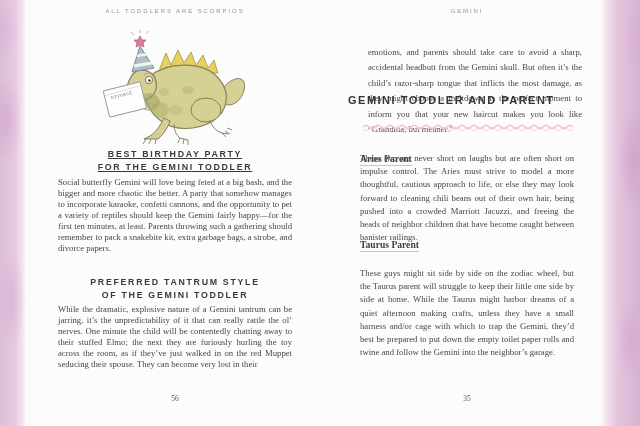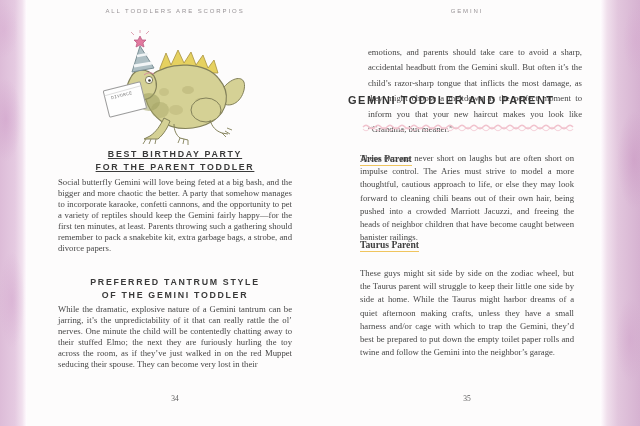--- a/index.html
+++ b/index.html
@@ -133,33 +133,33 @@
     <g transform="rotate(-14 33 70)">
       <rect x="14" y="56" width="38" height="27" rx="1" fill="#fefefe" stroke="#9b9b9b" stroke-width="1"></rect>
       <path d="M14 61 L52 60" stroke="#cccccc" stroke-width="0.6"></path>
       <text x="20" y="66" font-size="4.5" letter-spacing="0.4" fill="#7d7d7d" font-family="Liberation Mono, monospace">DIVORCE</text>
     </g>
   </svg>
 </div>
 
 <div class="display-heading dh-1">
   <span style="display:block">BEST BIRTHDAY PARTY</span>
-  <span style="display:block">FOR THE PARENT TODDLER</span>
+  <span style="display:block">FOR THE GEMINI TODDLER</span>
 </div>
 
 <p class="bodytext lp p-left-1" style="margin:0">Social butterfly Gemini will love being feted at a big bash, and the bigger and more chaotic the better. A party that somehow manages to incorporate karaoke, confetti cannons, and the opportunity to pet a variety of reptiles should keep the Gemini fairly happy—for the first ten minutes, at least. Parents throwing such a gathering should remember to pack a snakebite kit, extra garbage bags, a strobe, and divorce papers.</p>
 
 <div class="display-heading dh-2">
   <span style="display:block">PREFERRED TANTRUM STYLE</span>
   <span style="display:block">OF THE GEMINI TODDLER</span>
 </div>
 
 <p class="bodytext lp p-left-2" style="margin:0">While the dramatic, explosive nature of a Gemini tantrum can be jarring, it’s the unpredictability of it that can really rattle the ol’ nerves. One minute the child will be contentedly chatting away to their stuffed Elmo; the next they are furiously hurling the toy across the room, as if they’ve just walked in on the red Muppet seducing their spouse. They can become very lost in their</p>
 
-<div class="pagenum pn-left">34</div>
+<div class="pagenum pn-left">56</div>
 
 <div class="running run-right">GEMINI</div>
 
 <p class="bodytext rp p-right-intro" style="margin:8px">emotions, and parents should take care to avoid a sharp, accidental headbutt from the Gemini skull. But often it’s the child’s razor-sharp tongue that inflicts the most damage, as they might choose a meltdown as the perfect moment to inform you that your new haircut makes you look like “Grandma, but meaner.”</p>
 
 <div class="section-heading">GEMINI TODDLER AND PARENT</div>
 
 <svg class="wavy" width="212" height="10" viewBox="0 0 212 10">
   <path d="M1 5 q3 -3.5 6 0 t6 0 t6 0 t6 0 t6 0 t6 0 t6 0 t6 0 t6 0 t6 0 t6 0 t6 0 t6 0 t6 0 t6 0 t6 0 t6 0 t6 0 t6 0 t6 0 t6 0 t6 0 t6 0 t6 0 t6 0 t6 0 t6 0 t6 0 t6 0 t6 0 t6 0 t6 0 t6 0 t6 0 t6 0" fill="none" stroke="#f1c3ce" stroke-width="1.4"></path>
   <path d="M1 7 q3 3.5 6 0 t6 0 t6 0 t6 0 t6 0 t6 0 t6 0 t6 0 t6 0 t6 0 t6 0 t6 0 t6 0 t6 0 t6 0 t6 0 t6 0 t6 0 t6 0 t6 0 t6 0 t6 0 t6 0 t6 0 t6 0 t6 0 t6 0 t6 0 t6 0 t6 0 t6 0 t6 0 t6 0 t6 0 t6 0" fill="none" stroke="#f1c3ce" stroke-width="1.1" opacity="0.75"></path>

